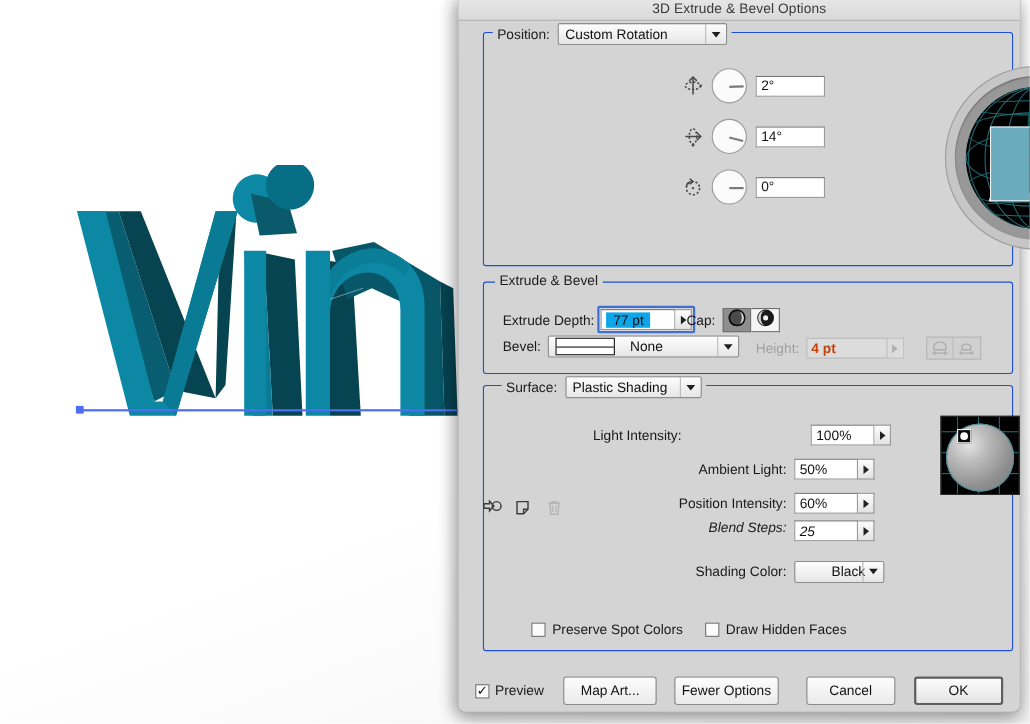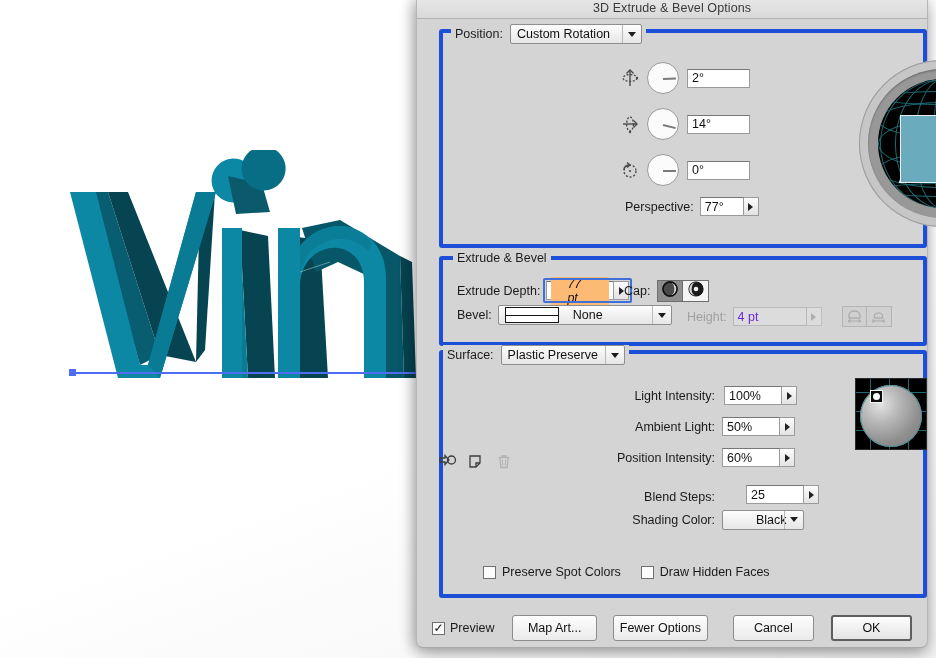--- a/index.html
+++ b/index.html
@@ -46,21 +46,21 @@
     border-radius:0;
     display:flex; align-items:center; justify-content:center;
   }
   #titlebar .title {
     font-size:12.5px; color:#3a3a3a; letter-spacing:0.1px;
   }
 
   
   .group {
     position:absolute;
-    border:4px solid #1d4ed8;
+    border:1px solid #1d4ed8;
     border-radius:3px;
     background:transparent;
   }
   .group-label {
     position:absolute; top:-9px; left:10px;
     background:#d4d4d4; padding:0 4px;
     font-size:12.5px; color:#1d1d1d; white-space:nowrap;
     display:flex; align-items:center; gap:5px;
   }
 
@@ -72,22 +72,22 @@
   .tfield {
     box-sizing:border-box;
     background:#ffffff;
     border:1px solid #9a9a9a;
     border-top-color:#767676;
     font-size:12.5px; color:#111;
     padding:1px 4px;
     display:flex; align-items:center;
     height:19px;
   }
-  .tfield.dim { background:#dcdcdc; border-color:#b8b8b8; color:#6d28d9; }
-  .tfield .sel { background:#fdba74; padding:0 16px;font-style:italic; }
+  .tfield.dim { background:#dcdcdc; border-color:#b8b8b8; color:#c2410c;font-weight:bold; }
+  .tfield .sel { background:#0ea5e9; padding:0 6px; }
 
   .focusring {
     position:absolute;
     border:2px solid #3f6fd8;
     border-radius:2px;
     box-sizing:border-box;
     pointer-events:none;
   }
 
   
@@ -280,21 +280,21 @@
 
   <div id="dialog">
 
     <div id="titlebar">
       <span class="title">3D Extrude &amp; Bevel Options</span>
     </div>
 
     <div class="group" style="left:22px; top:31px; width:480px; height:211px;">
       <div class="group-label" style="left:8px;">
         <span>Position:</span>
-        <span class="popup" style="width:132px; height:20px; margin-left:2px;">
+        <span class="popup" style="width:154px; height:20px; margin-left:2px;">
           <span>Custom Rotation</span>
           <span class="arrowbox">
               <span class="tri-d"></span>
             </span>
         </span>
       </div>
     </div>
 
     <div id="trackball">
       <div class="ring2"></div>
@@ -357,29 +357,20 @@
           <path d="M6 2.5 L9 5 L6 7.5" fill="none" stroke="#4a4a4a" stroke-width="1.4"></path>
           <circle cx="9" cy="11" r="1.1" fill="#4a4a4a"></circle>
         </svg>
       </span>
       <span class="dial">
         <span class="needle" style="transform:rotate(0deg);"></span>
       </span>
       <span class="tfield" style="width:63px;">0°</span>
     </div>
 
-    <div style="position:absolute; left:208px; top:199px; display:flex; align-items:center; gap:6px;">
-      <span class="lbl">Perspective:</span>
-      <span style="display:flex;">
-        <span class="tfield" style="width:44px;">77°</span>
-        <span class="stepper">
-            <span class="tri-r"></span>
-          </span>
-      </span>
-    </div>
 
     <div class="group" style="left:22px; top:258px; width:480px; height:82px;">
       <div class="group-label">Extrude &amp; Bevel</div>
     </div>
 
     <div style="position:absolute; left:40px; top:283px; display:flex; align-items:center; gap:6px;">
       <span class="lbl">Extrude Depth:</span>
       <span style="display:flex; position:relative;">
         <span class="tfield" style="width:68px;">
           <span class="sel">77 pt</span>
@@ -446,24 +437,24 @@
           <svg width="15" height="13" viewBox="0 0 15 13">
             <path d="M3.5 8 L3.5 5 A4.3 3.4 0 0 1 11.5 5 L11.5 8 Z" fill="none" stroke="#adadad" stroke-width="1.3"></path>
             <path d="M1 11 L14 11" stroke="#adadad" stroke-width="1.1"></path>
             <path d="M1.5 9.5 L3.5 11 L1.5 12.5 M13.5 9.5 L11.5 11 L13.5 12.5" fill="none" stroke="#adadad" stroke-width="1.1"></path>
           </svg>
         </span>
       </span>
     </div>
 
     <div class="group" style="left:22px; top:352px; width:480px; height:240px;">
-      <div class="group-label" style="left:0;">
+      <div class="group-label" style="left:16px;">
         <span>Surface:</span>
         <span class="popup" style="width:124px; height:20px; margin-left:2px;">
-          <span>Plastic Preserve</span>
+          <span>Plastic Shading</span>
           <span class="arrowbox">
               <span class="tri-d"></span>
             </span>
         </span>
       </div>
     </div>
 
     <div id="lightpane">
       <div class="grid-v" style="left:14px;top:0;width:1px;bottom:0;"></div>
       <div class="grid-v" style="left:33px;top:0;width:1px;bottom:0;"></div>
@@ -495,21 +486,21 @@
           <path d="M1.5 3.5 L12.5 3.5" stroke="#b3b3b3" stroke-width="1.3"></path>
           <path d="M5 3.5 L5 2 L9 2 L9 3.5" fill="none" stroke="#b3b3b3" stroke-width="1.3"></path>
           <path d="M2.8 3.5 L3.8 13.5 L10.2 13.5 L11.2 3.5" fill="none" stroke="#b3b3b3" stroke-width="1.3"></path>
           <path d="M5.4 5.5 L5.7 11.5 M8.6 5.5 L8.3 11.5" stroke="#b3b3b3" stroke-width="1.1"></path>
         </svg>
       </span>
     </div>
 
     <div style="position:absolute; left:122px; top:382px; width:330px;">
       <div style="display:flex;align-items:center;justify-content:flex-start;height:31px;">
-        <span class="lbl" style="width:176px; text-align:right; padding-right:9px;">Light Intensity:</span>
+        <span class="lbl" style="width:176px; padding-right:22px;">Light Intensity:</span>
         <span style="display:flex;">
           <span class="tfield" style="width:58px;">100%</span>
           <span class="stepper">
               <span class="tri-r"></span>
             </span>
         </span>
       </div>
       <div style="display:flex;align-items:center;height:31px;">
         <span class="lbl" style="width:176px; text-align:right; padding-right:7px;">Ambient Light:</span>
         <span style="display:flex;">
@@ -521,24 +512,24 @@
       </div>
       <div style="display:flex;align-items:center;height:31px;">
         <span class="lbl" style="width:176px; text-align:right; padding-right:7px;">Position Intensity:</span>
         <span style="display:flex;">
           <span class="tfield" style="width:58px;">60%</span>
           <span class="stepper">
               <span class="tri-r"></span>
             </span>
         </span>
       </div>
-      <div style="display:flex;align-items:flex-end;height:31px;">
+      <div style="display:flex;align-items:flex-start;height:31px;font-style:italic;">
         <span class="lbl" style="width:176px; text-align:right; padding-right:7px;">Blend Steps:</span>
         <span style="display:flex;">
-          <span class="tfield" style="width:58px;margin-left:24px;">25</span>
+          <span class="tfield" style="width:58px;">25</span>
           <span class="stepper">
               <span class="tri-r"></span>
             </span>
         </span>
       </div>
       <div style="display:flex;align-items:center;height:31px;">
         <span class="lbl" style="width:176px; text-align:right; padding-right:7px;">Shading Color:</span>
         <span class="popup" style="width:82px;padding-left:33px;">
           <span>Black</span>
           <span class="arrowbox">

